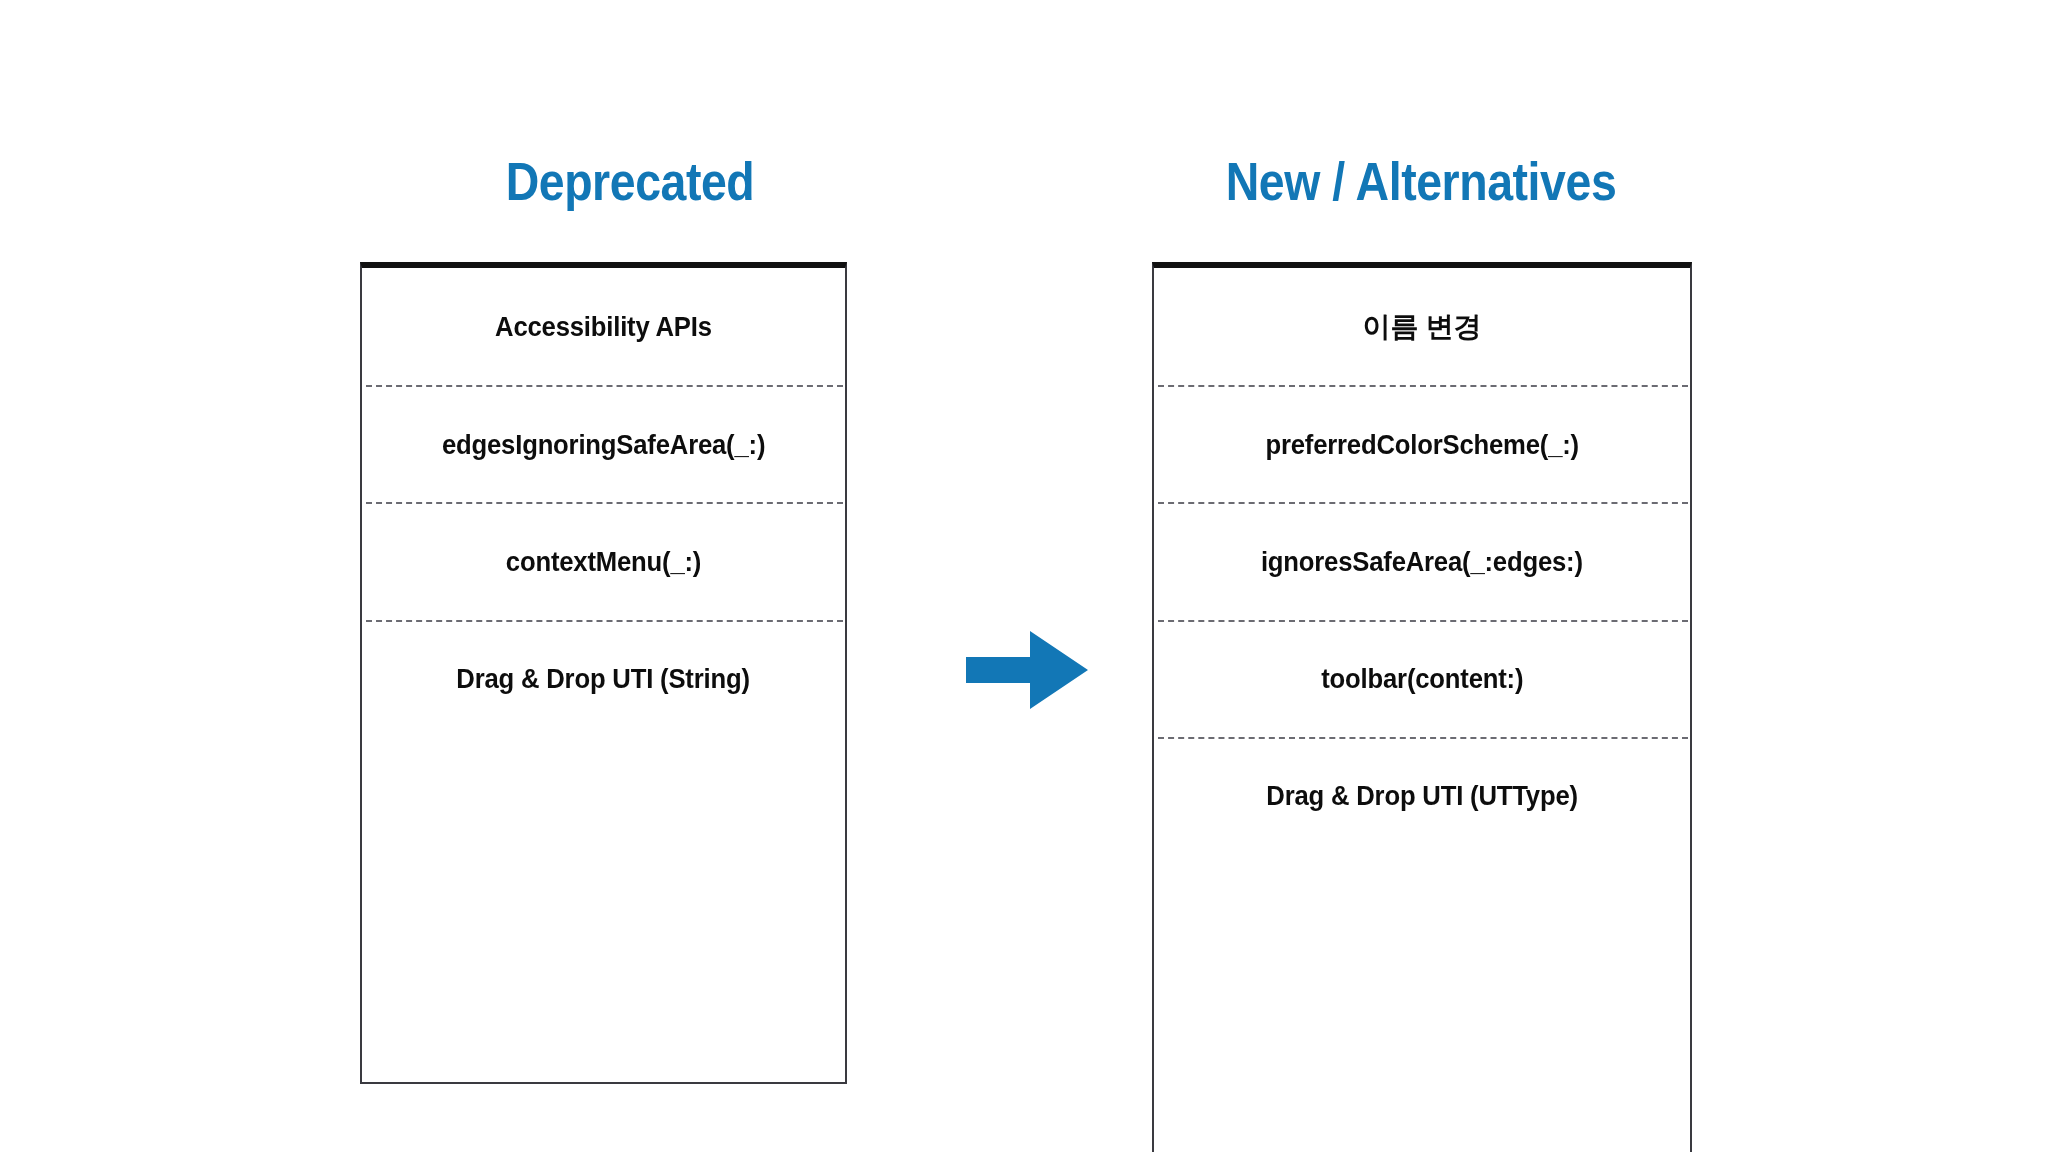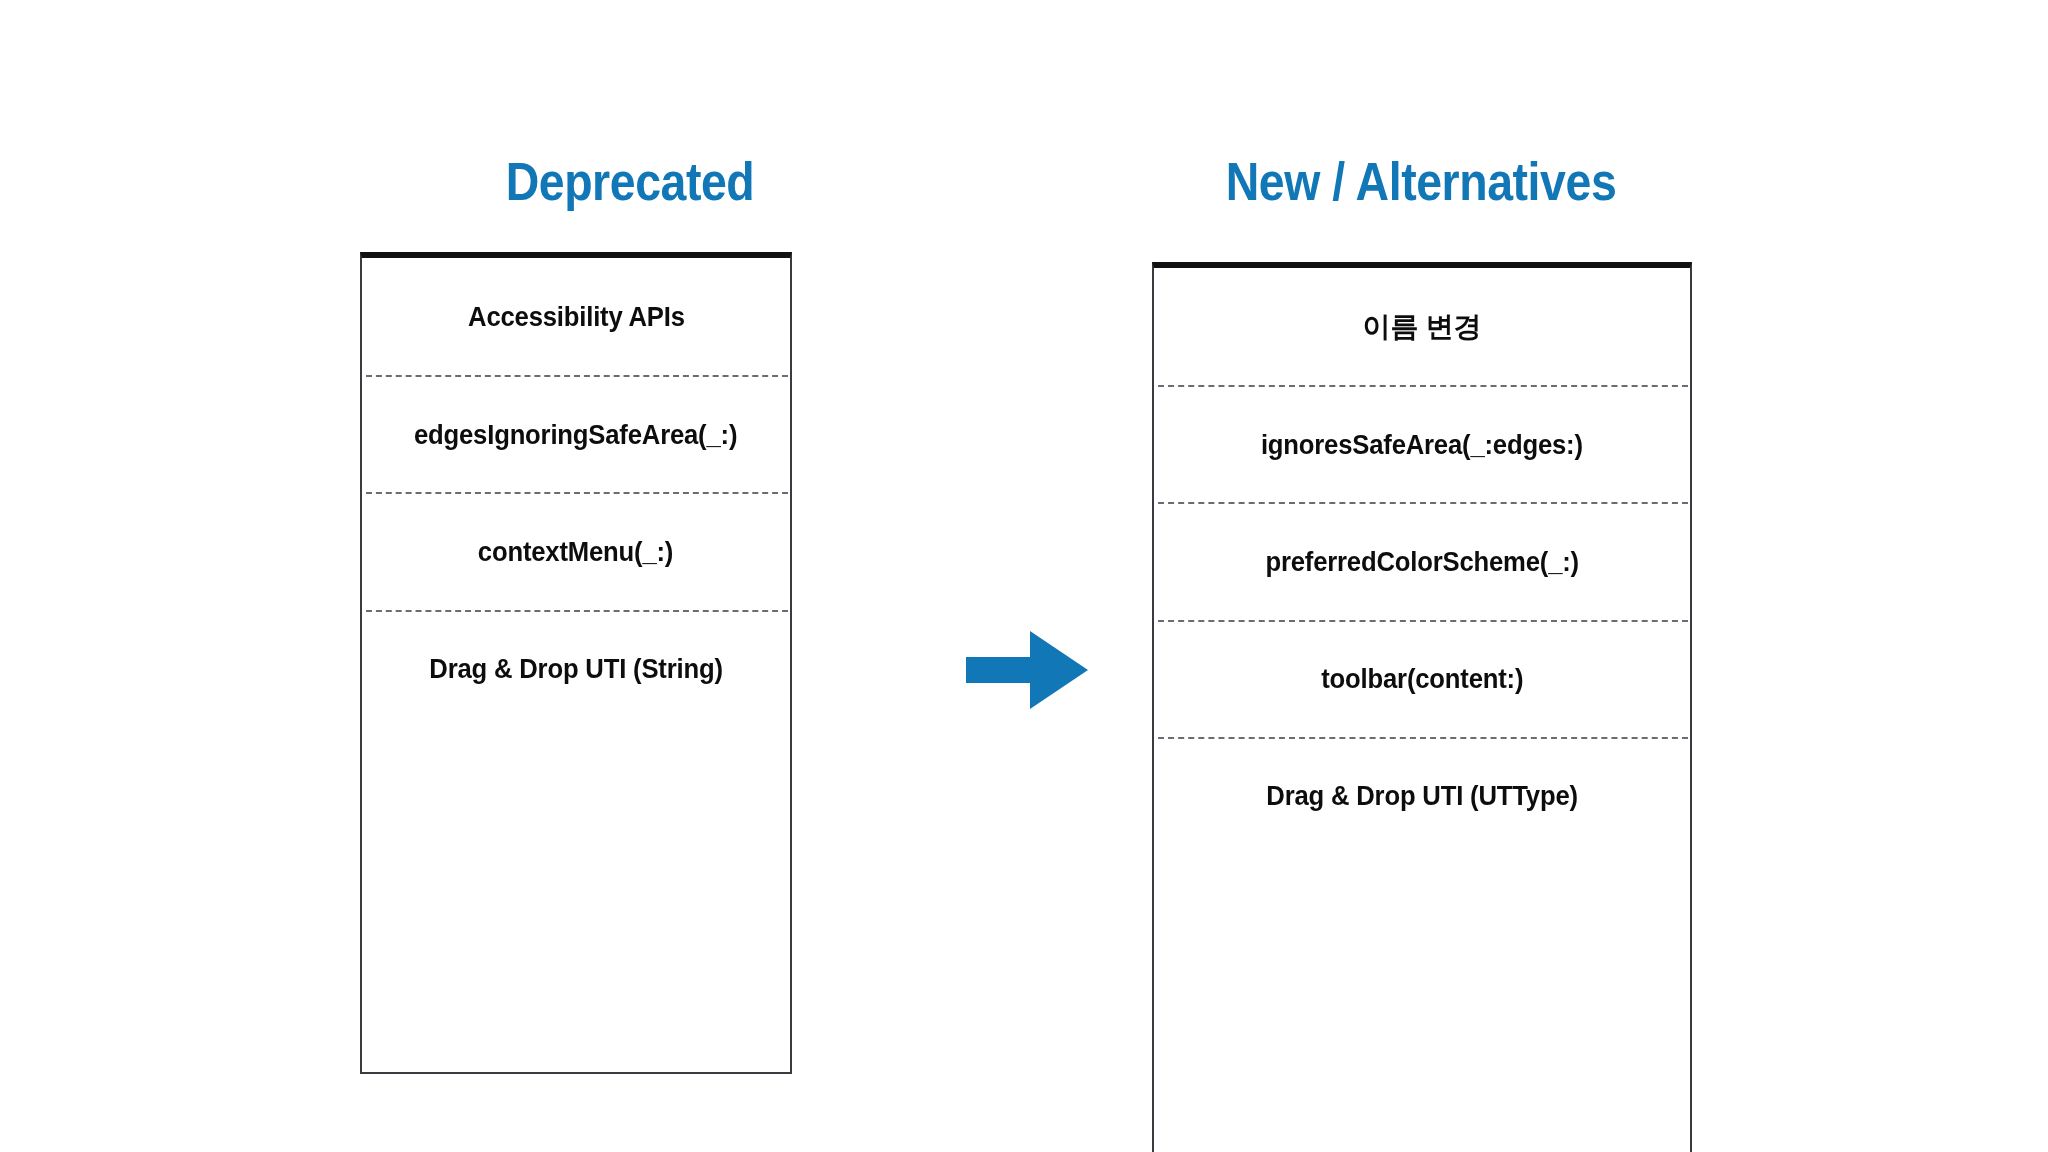--- a/index.html
+++ b/index.html
@@ -45,22 +45,22 @@
     position: absolute;
     box-sizing: border-box;
     background: #ffffff;
     border-top: 6px solid #111111;
     border-left: 2px solid #3a3a40;
     border-right: 2px solid #3a3a40;
     border-bottom: 2px solid #3a3a40;
   }
   #table-left {
     left: 360px;
-    top: 252px;
-    width: 432px;
+    top: 262px;
+    width: 487px;
     height: 822px;
   }
   #table-right {
     left: 1152px;
     top: 262px;
     width: 540px;
     height: 1018px;
   }
 
   .row {
@@ -135,24 +135,24 @@
   <svg width="122" height="78" viewBox="0 0 122 78" xmlns="http://www.w3.org/2000/svg" aria-hidden="true">
     <polygon points="0,26 64,26 64,0 122,39 64,78 64,52 0,52" fill="#1277B6"></polygon>
   </svg>
 </div>
 
 <div class="table" id="table-right">
   <div class="row">
     <span class="row-label plain">이름 변경</span>
   </div>
   <div class="row">
-    <span class="row-label">ignoresSafeArea(_:edges:)</span>
+    <span class="row-label">preferredColorScheme(_:)</span>
   </div>
   <div class="row">
-    <span class="row-label">preferredColorScheme(_:)</span>
+    <span class="row-label">ignoresSafeArea(_:edges:)</span>
   </div>
   <div class="row">
     <span class="row-label">toolbar(content:)</span>
   </div>
   <div class="row">
     <span class="row-label">Drag &amp; Drop UTI (UTType)</span>
   </div>
 </div>
 
 </body></html>

